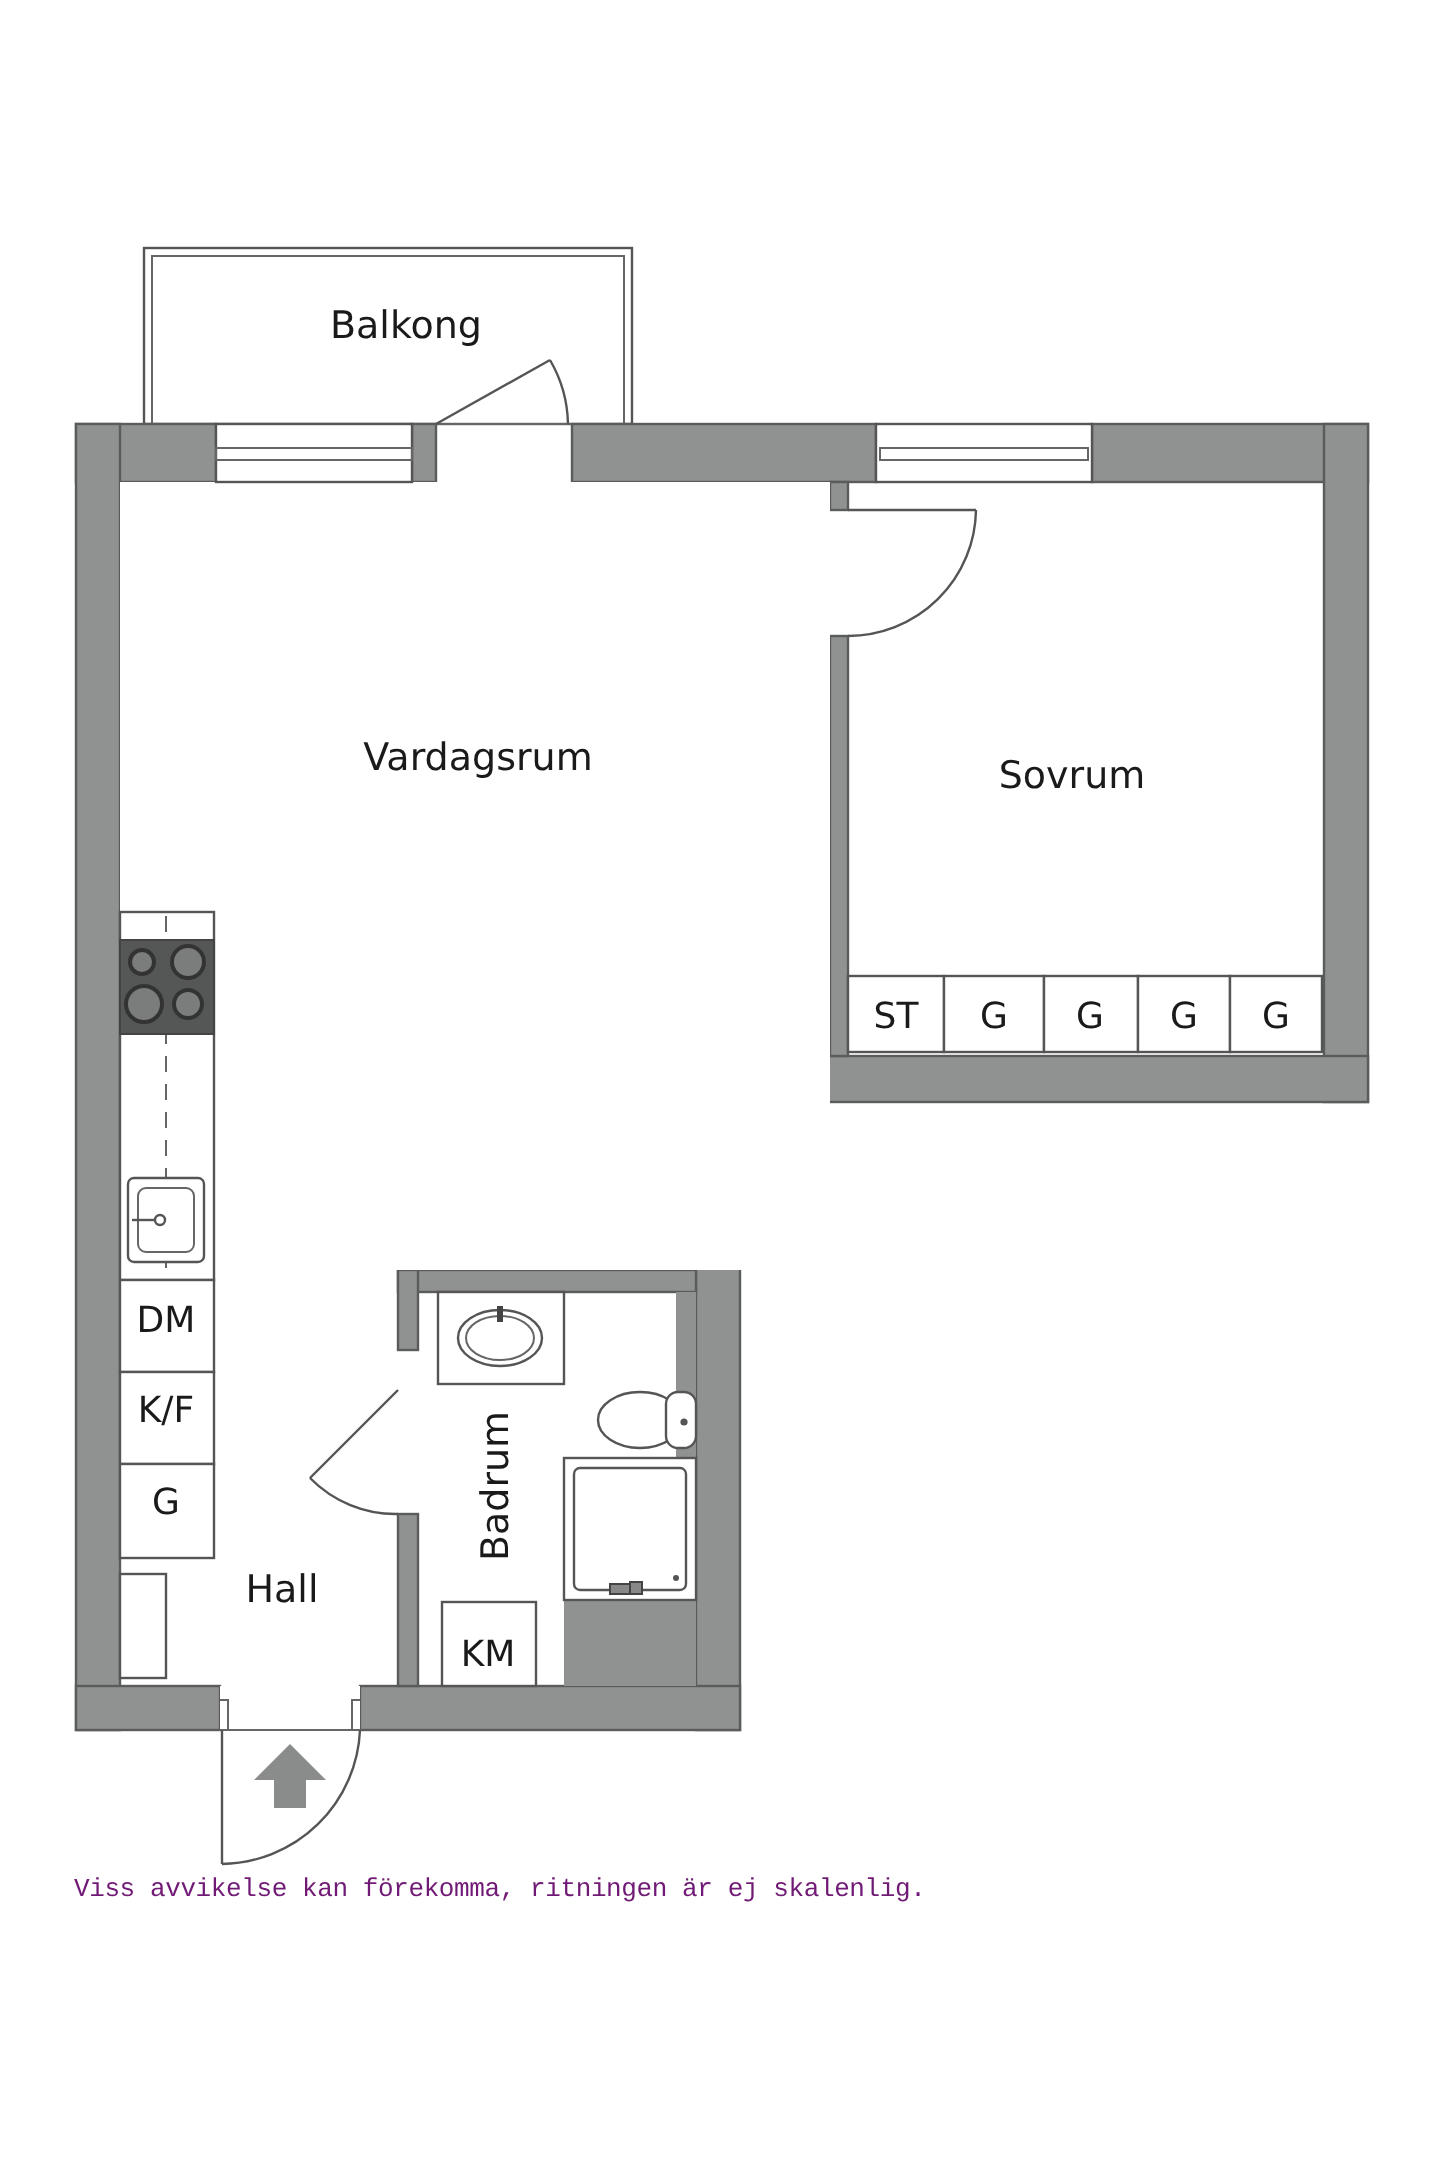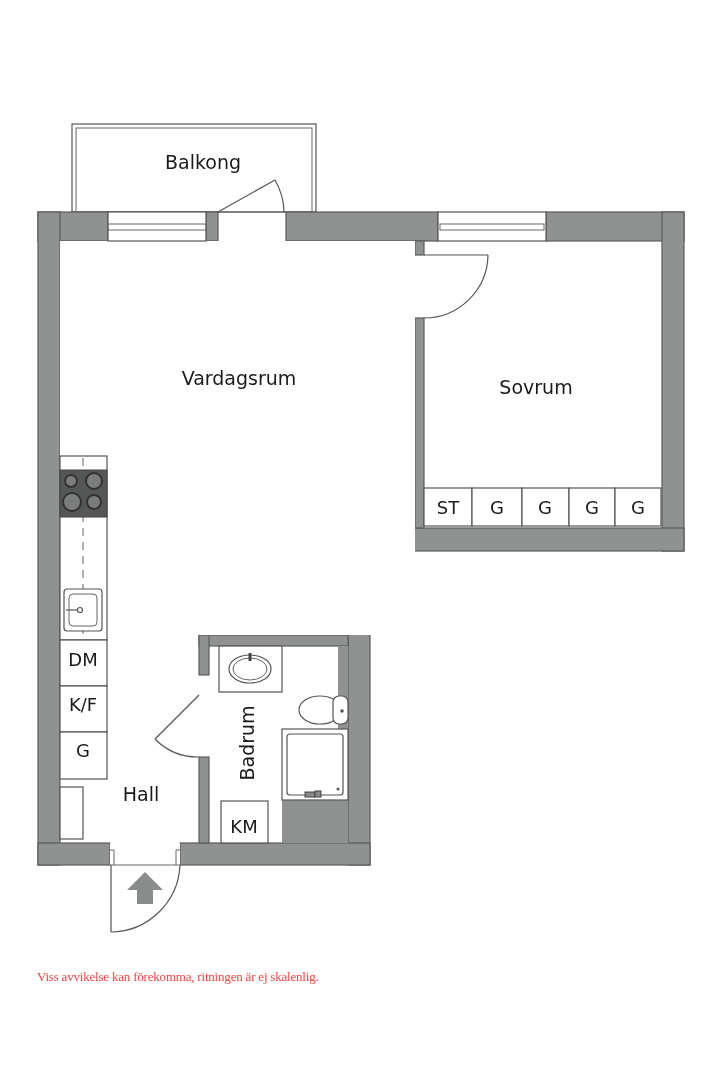--- a/index.html
+++ b/index.html
@@ -5,21 +5,21 @@
   html, body { margin:0; padding:0; background:#ffffff; }
   body { width:720px; height:1080px; position:relative; overflow:hidden; font-family:"DejaVu Sans", sans-serif; }
   svg { position:absolute; left:0; top:0; }
   .wall { fill:#909292; stroke:#5a5c5c; stroke-width:1.2; }
   .line { fill:none; stroke:#555; stroke-width:1.2; }
   .thin { fill:none; stroke:#666; stroke-width:1; }
   .white { fill:#fff; stroke:#555; stroke-width:1.2; }
   .label { font-family:"DejaVu Sans", sans-serif; fill:#1a1a1a; }
   .room { font-size:19px; }
   .fix { font-size:18px; }
-  .footer { position:absolute; left:37px; top:969px; font-size:13px; color:#ef4444; font-family:Liberation Serif, serif; letter-spacing:-0.2px; }
+  .footer { position:absolute; left:37px; top:937px; font-size:13px; color:#701a75; font-family:Liberation Mono, monospace; letter-spacing:-0.2px; }
 </style>
 </head>
 <body>
 
 <svg width="720" height="1080" viewBox="0 0 720 1080">
 
   <g>
     <rect x="72" y="124" width="244" height="88" class="white"></rect>
     <rect x="76" y="128" width="236" height="84" class="thin"></rect>
   </g>

